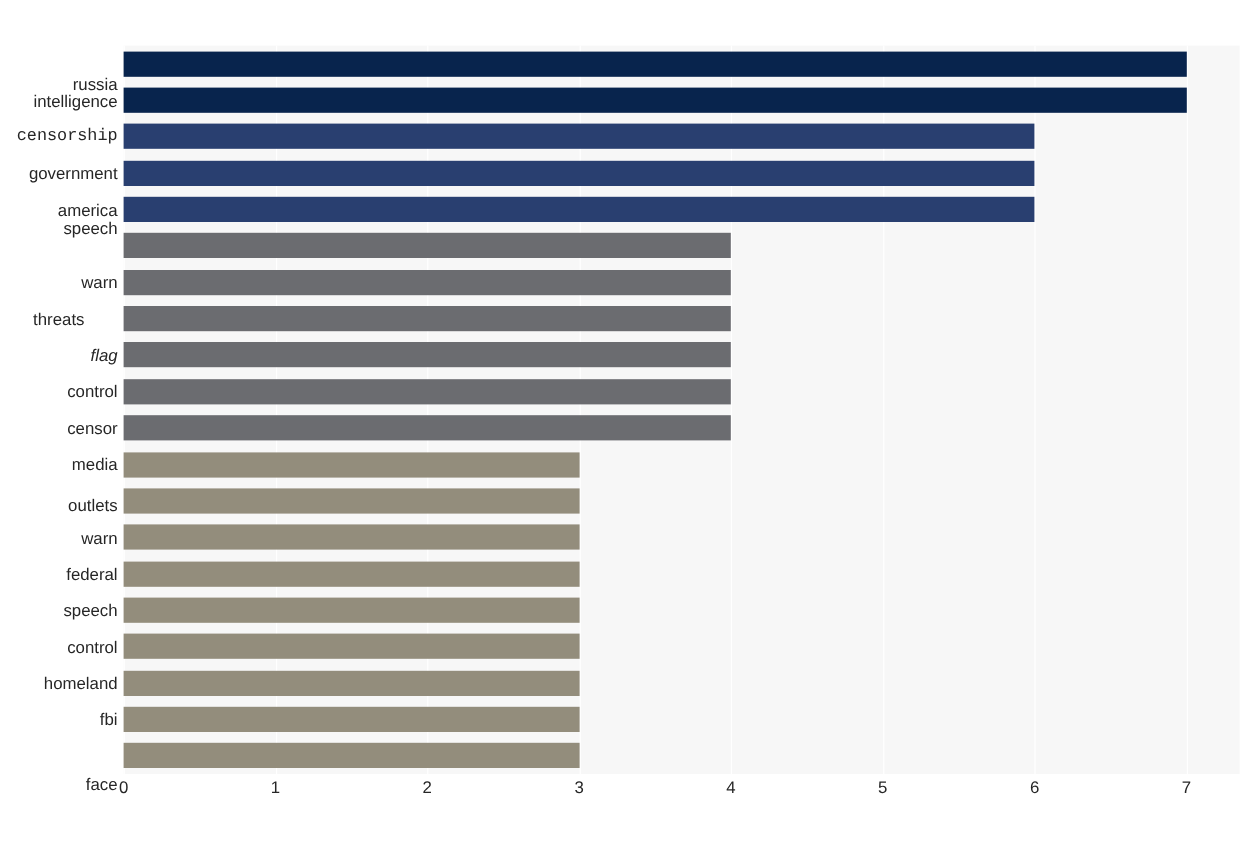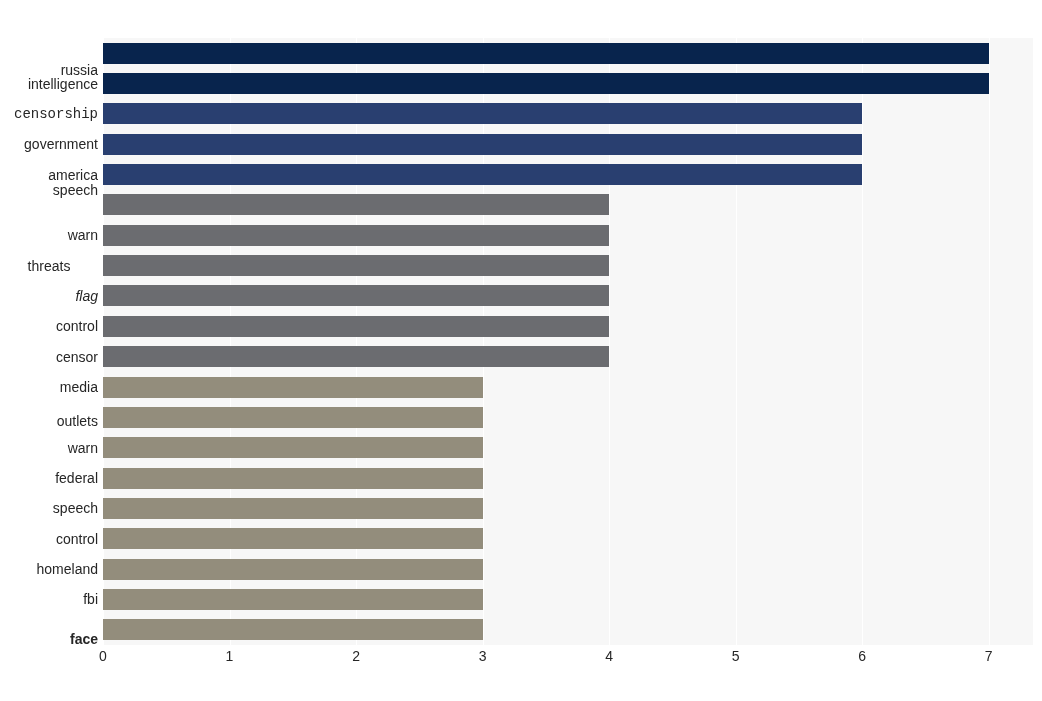--- a/index.html
+++ b/index.html
@@ -215,21 +215,21 @@
       <div class="ytick" style="top: 274.325px;">control</div>
       <div class="ytick" style="top: 304.675px;">censor</div>
       <div class="ytick" style="top: 335.025px;">media</div>
       <div class="ytick" style="top: 369px;">outlets</div>
       <div class="ytick" style="top: 395.725px;">warn</div>
       <div class="ytick" style="top: 426.075px;">federal</div>
       <div class="ytick" style="top: 456.425px;">speech</div>
       <div class="ytick" style="top: 486.775px;">control</div>
       <div class="ytick" style="top: 517.125px;">homeland</div>
       <div class="ytick" style="top: 547.475px;">fbi</div>
-      <div class="ytick" style="top: 587px; font-weight: bold;">face</div>
+      <div class="ytick" style="top: 601px;">face</div>
     </div>
 
   <div id="x-axis-ticks">
       <div class="xtick" style="left: 0px;">0</div>
       <div class="xtick" style="left: 126.531px;">1</div>
       <div class="xtick" style="left: 253.061px;">2</div>
       <div class="xtick" style="left: 379.592px;">3</div>
       <div class="xtick" style="left: 506.122px;">4</div>
       <div class="xtick" style="left: 632.653px;">5</div>
       <div class="xtick" style="left: 759.184px;">6</div>

